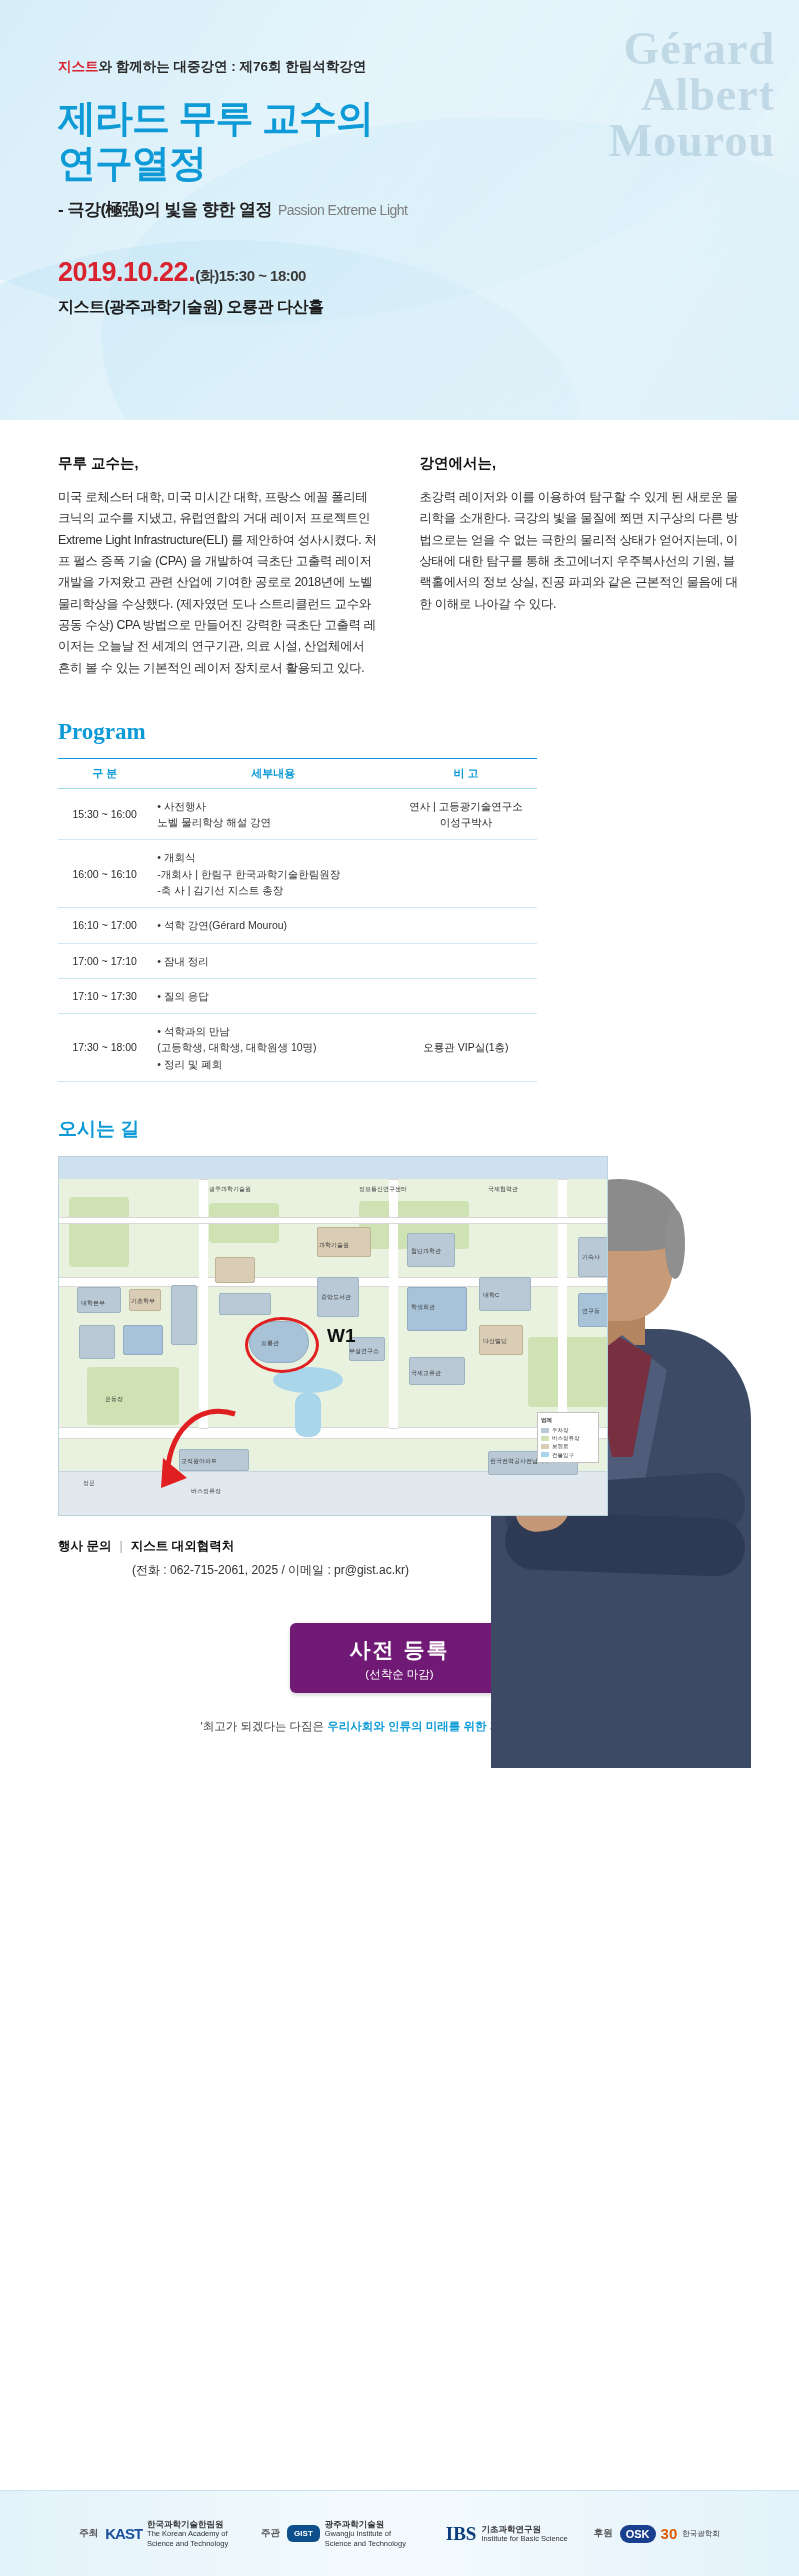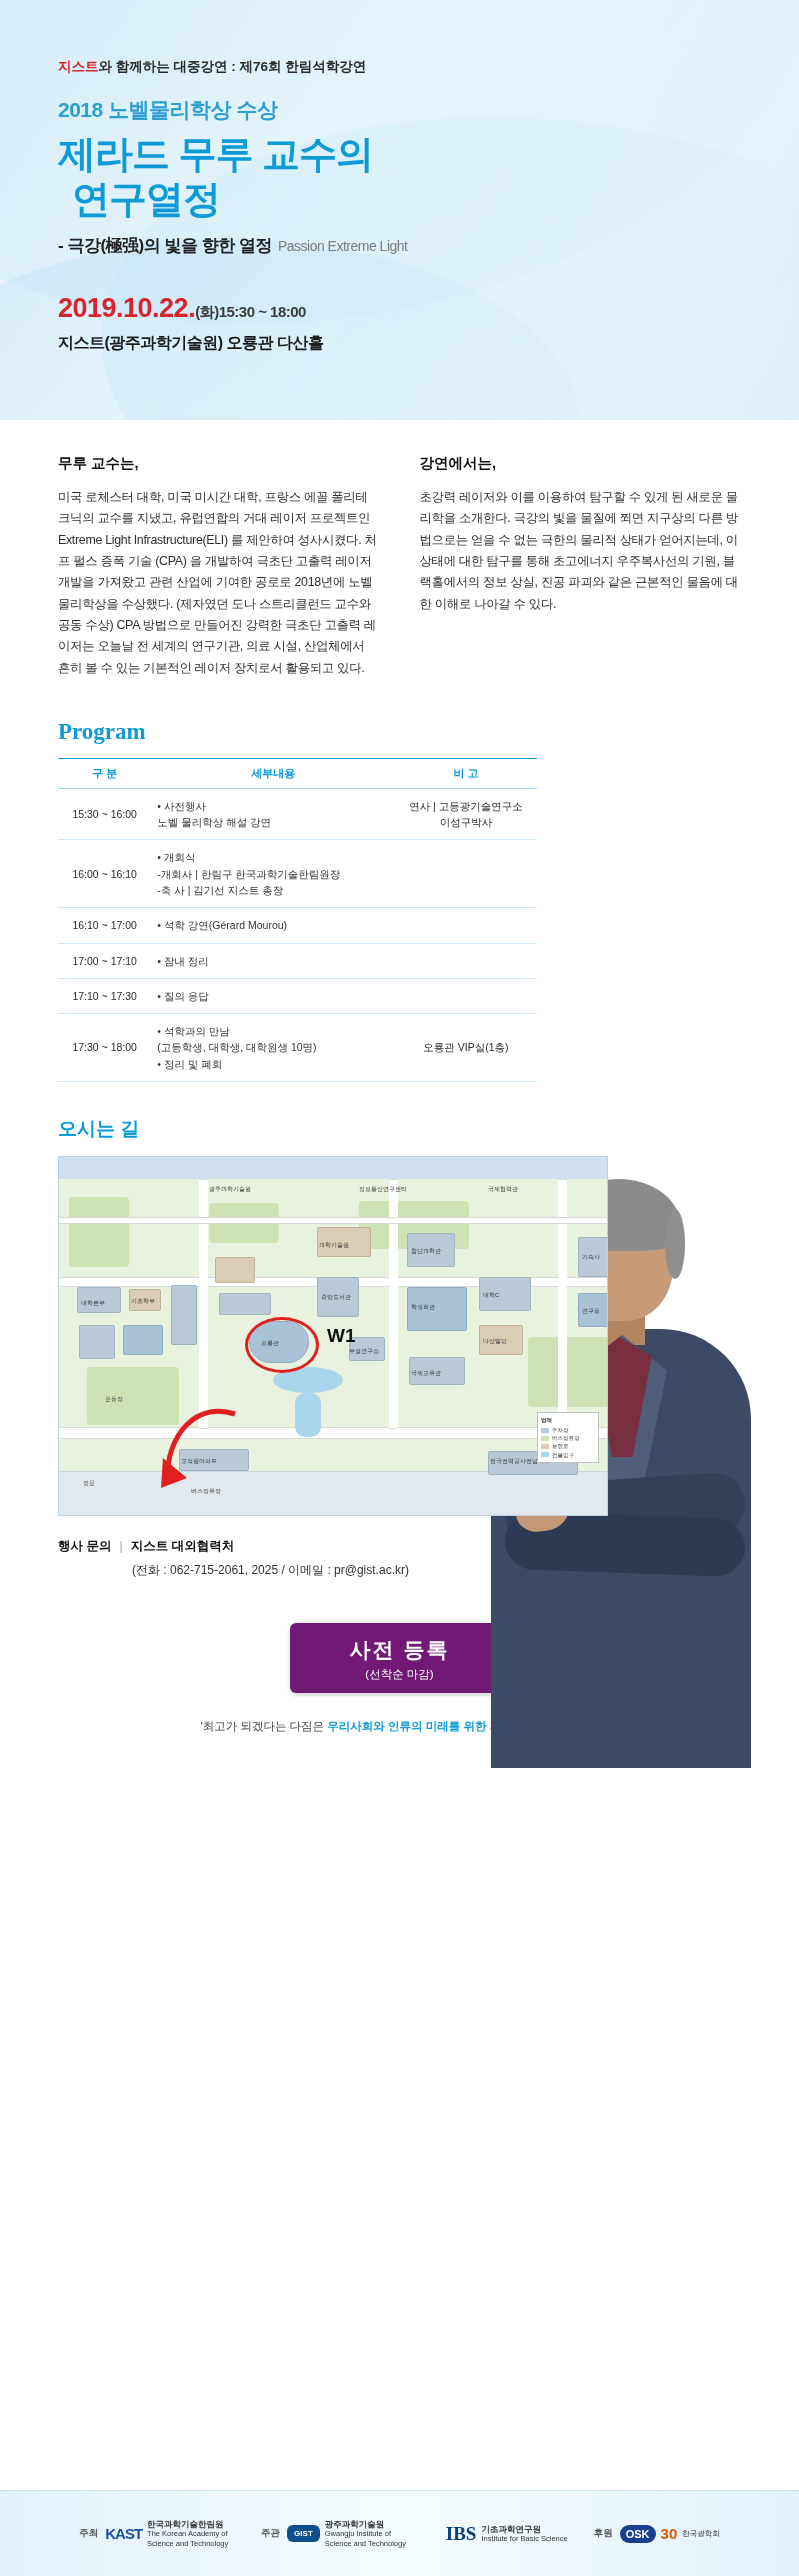--- a/index.html
+++ b/index.html
@@ -86,21 +86,20 @@
     letter-spacing: -1px;
     line-height: 1.18;
   }
   .title2 {
     font-size: 38px;
     font-weight: 800;
     color: #0d9ad6;
     letter-spacing: -1px;
     line-height: 1.18;
     margin-bottom: 12px;
-    margin-left: 14px;
   }
   .subtitle {
     font-size: 17px;
     color: #222;
     font-weight: 700;
     letter-spacing: -0.5px;
   }
   .subtitle .eng {
     font-size: 14px;
     color: #7d7d7d;
@@ -439,26 +438,30 @@
 </head>
 <body>
 
 <div class="poster">
 
   <div class="header">
     <div class="wave1"></div>
     <div class="wave2"></div>
     <div class="wave3"></div>
 
+    <div class="ghostname">
+      <div>Gérard</div>
+      <div>Albert</div>
+      <div>Mourou</div>
+    </div>
 
     <div class="hdr-content">
       <div class="kicker">
         <span class="red">지스트</span><span>와 함께하는 대중강연 : 제76회 한림석학강연</span>
       </div>
-      <div class="award">2018 노벨물리학상 수상</div>
       <div class="title1">제라드 무루 교수의</div>
       <div class="title2">연구열정</div>
       <div class="subtitle">
         <span>- 극강(極强)의 빛을 향한 열정</span><span class="eng">Passion Extreme Light</span>
       </div>
 
       <div class="datebar">
         <div class="date-main">
           <span>2019.10.22.</span><span class="small">(화)15:30 ~ 18:00</span>
         </div>

